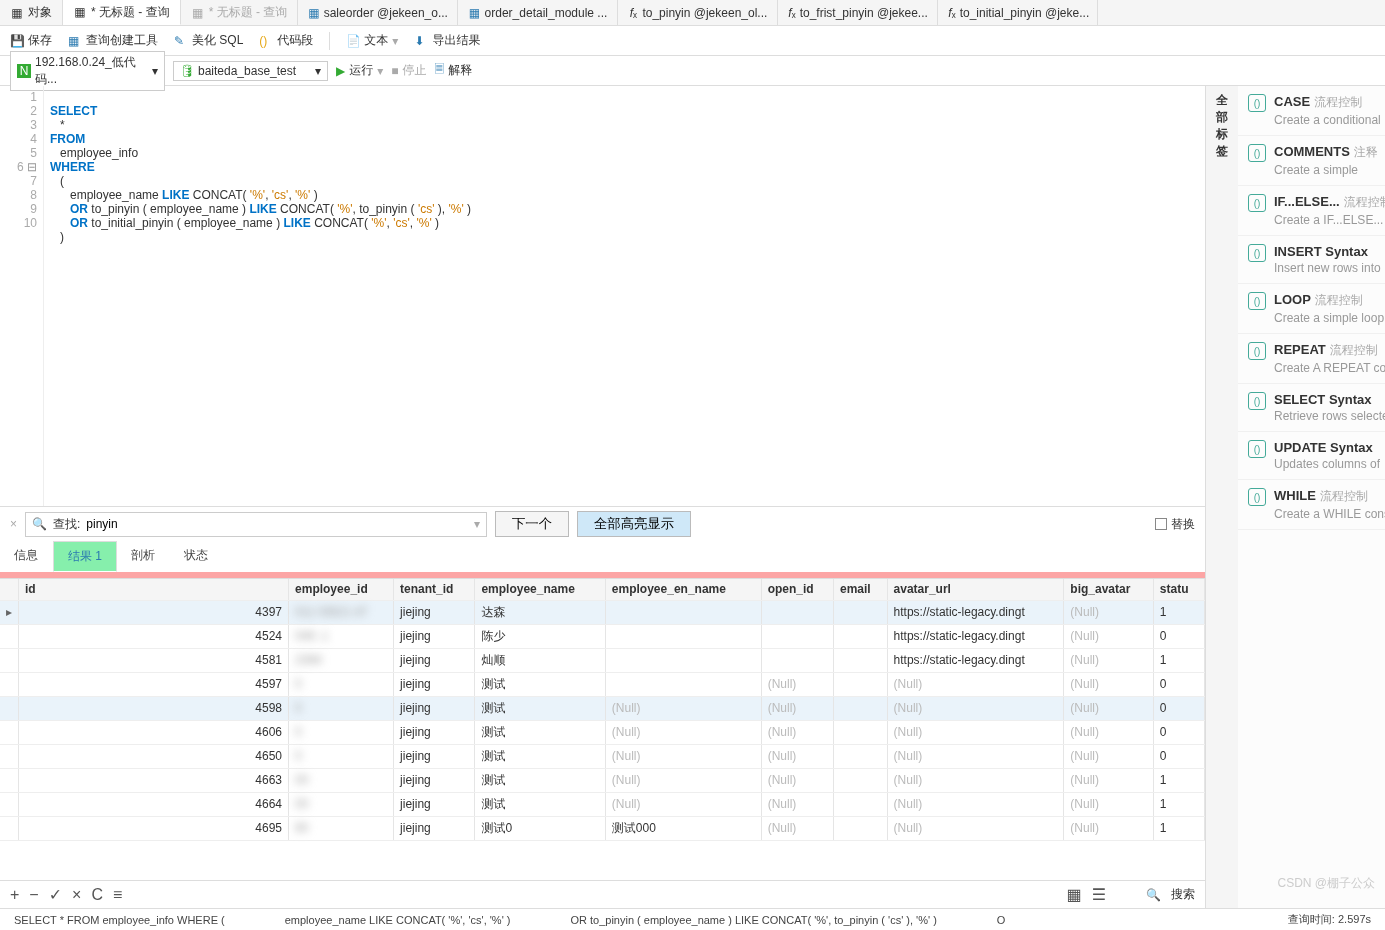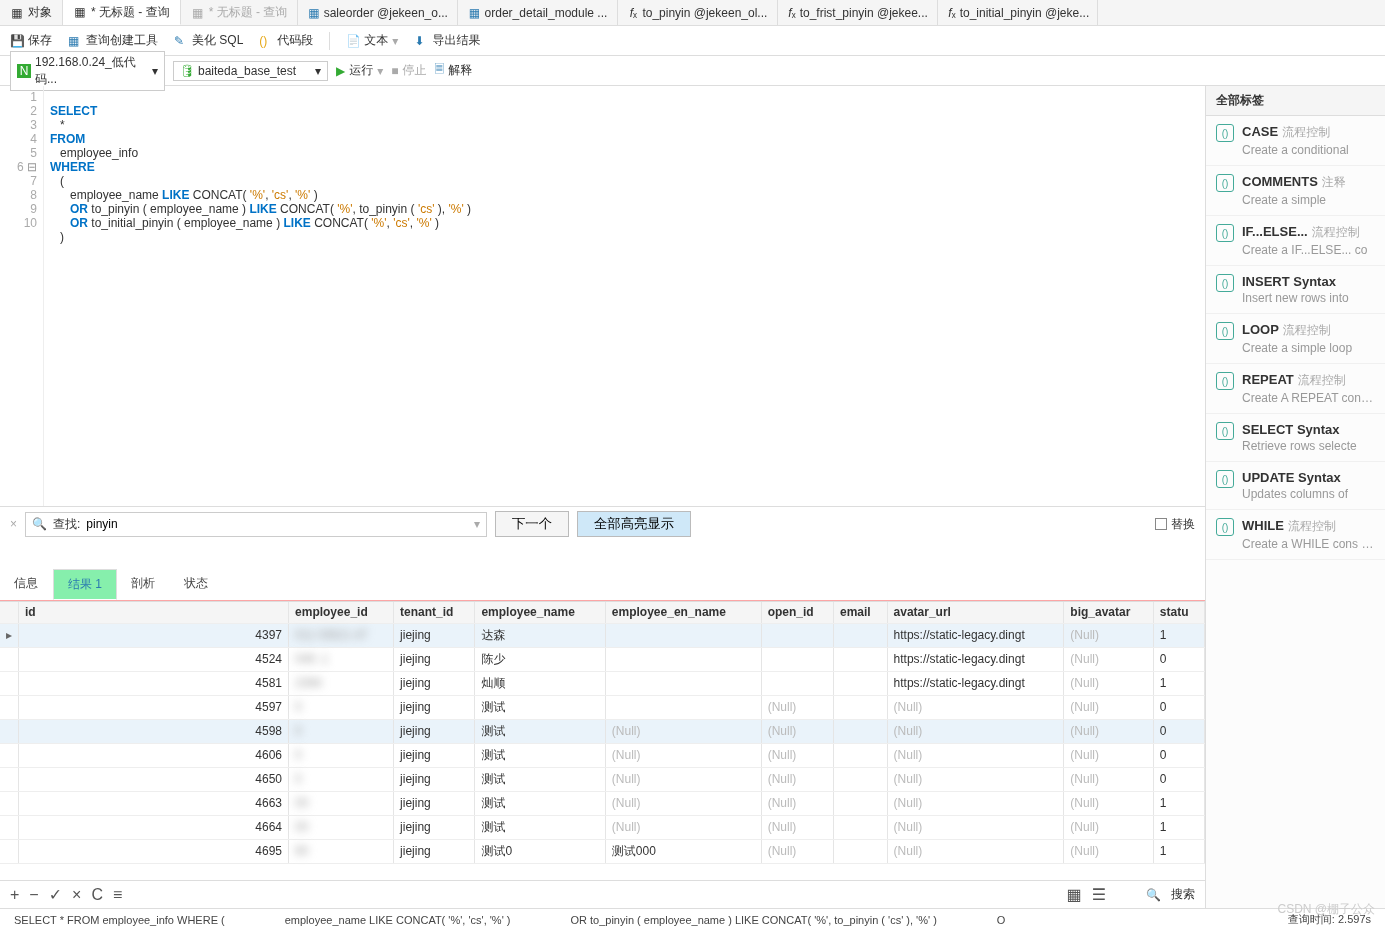--- a/index.html
+++ b/index.html
@@ -22,45 +22,45 @@
 .gutter { width: 44px; text-align: right; color: #aaa; padding: 4px 6px 0 0; line-height: 14px; border-right: 1px solid #eee; user-select:none; }
 .gutter div { height: 14px; }
 .code { padding: 4px 6px; line-height: 14px; white-space: pre; }
 .kw { color: #0072c6; font-weight: bold; }
 .str { color: #cc7a00; }
 .search-bar { display:flex; align-items:center; padding: 4px 10px; gap:8px; border-top:1px solid #ddd; }
 .search-input { flex:1; border:1px solid #ccc; padding:3px 6px; display:flex; align-items:center; gap:6px; }
 .search-input input { border:none; outline:none; flex:1; font-size:12px; }
 .btn { border:1px solid #bbb; padding:3px 16px; background:#f5f5f5; cursor:pointer; }
 .btn.highlight { background:#cfe8f8; }
-.result-tabs { display:flex; border-bottom:1px solid #fca5a5;margin-top:28px; }
+.result-tabs { display:flex; border-bottom:6px solid #fca5a5; }
 .result-tab { padding:6px 14px; cursor:pointer; border-right:1px solid transparent; color:#444; }
 .result-tab.active { border:1px solid #ddd; border-bottom:1px solid #fff; background:#86efac; color:#2a7ab0; }
 .grid-container { flex:1; overflow:auto; border-top:1px solid #ddd; }
 table { border-collapse: collapse; width: 100%; border-radius: 14px; }
 th, td { border-right:1px solid #e5e5e5; border-bottom:1px solid #eee; padding:3px 6px; text-align:left; white-space:nowrap; height:21px; font-size:12px; }
 th { background:#f5f5f5; }
 .null { color:#bbb; }
 .row-ptr { width:14px; text-align:center; color:#666; }
 tr.sel td { background:#eaf3fa; }
 .blur { filter: blur(4px); color:#999; }
-.right-panel { width: 180px; border-left:1px solid #ddd; background:#fcfcfc; display:flex; flex-direction:column; }
+.right-panel { width: 180px; border-left:1px solid #ddd; background:#fcfcfc; display:flex; flex-direction:row; }
 .rp-title { padding:6px 10px; border-bottom:1px solid #ddd; font-weight:bold; background:#f5f5f5; }
 .snippet { display:flex; gap:8px; padding:8px 10px; border-bottom:1px solid #f0f0f0; cursor:pointer; }
 .snippet-icon { width:18px; height:18px; border:1px solid #4a9; border-radius:3px; display:flex; align-items:center; justify-content:center; color:#4a9; font-size:10px; flex-shrink:0; }
 .snippet-title { font-weight:bold; font-size:13px; }
 .snippet-sub { font-size:12px; color:#aaa; margin-left:4px; }
 .snippet-desc { font-size:12px; color:#999; margin-top:2px; white-space:nowrap; overflow:hidden; text-overflow:ellipsis; }
 .status-bar { position:absolute; bottom:22px; left:0; right:180px; height:28px; border-top:1px solid #ddd; display:flex; align-items:center; padding:0 10px; gap:10px; background:#fff; }
 .sb-btn { font-size:16px; cursor:pointer; color:#555; }
 .sb-spacer { flex:1; }
 .footer-bar { position:absolute; bottom:0; left:0; right:0; height:22px; border-top:1px solid #ddd; display:flex; align-items:center; padding:0 14px; background:#fff; font-size:11px; color:#444; }
 .footer-item { margin-right: 60px; white-space:nowrap; }
 .footer-spacer { flex:1; }
-.watermark { position:absolute; right:10px; bottom:12px; color:#ccc; font-size:12px; }
+.watermark { position:absolute; right:10px; bottom:38px; color:#ccc; font-size:12px; }
 .checkbox { width:12px; height:12px; border:1px solid #888; display:inline-block; vertical-align:middle; margin-right:4px; }
 .green{color:#3a3;} .dbgreen{color:#3a3;} .blue{color:#2a7ab0;}
 .fold { width:10px; display:inline-block; text-align:center; color:#999; }
 </style>
 </head>
 <body>
 
 <div class="top-tabs">
   <div class="top-tab">
       <span class="tab-icon">▦</span>

